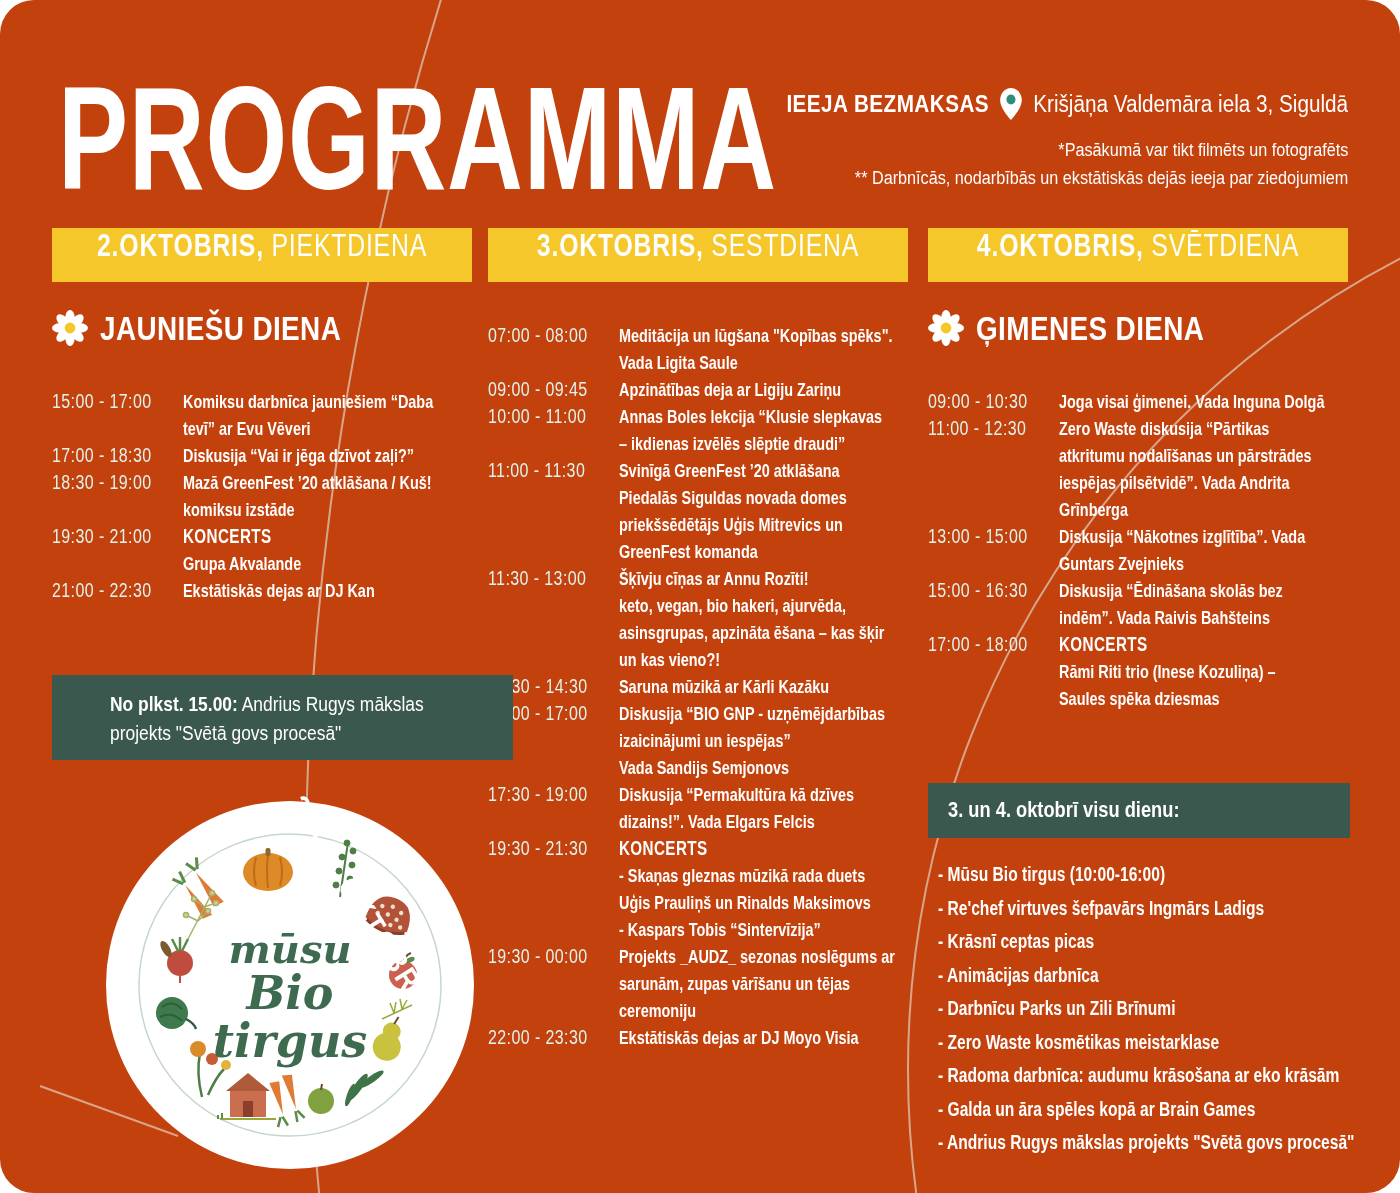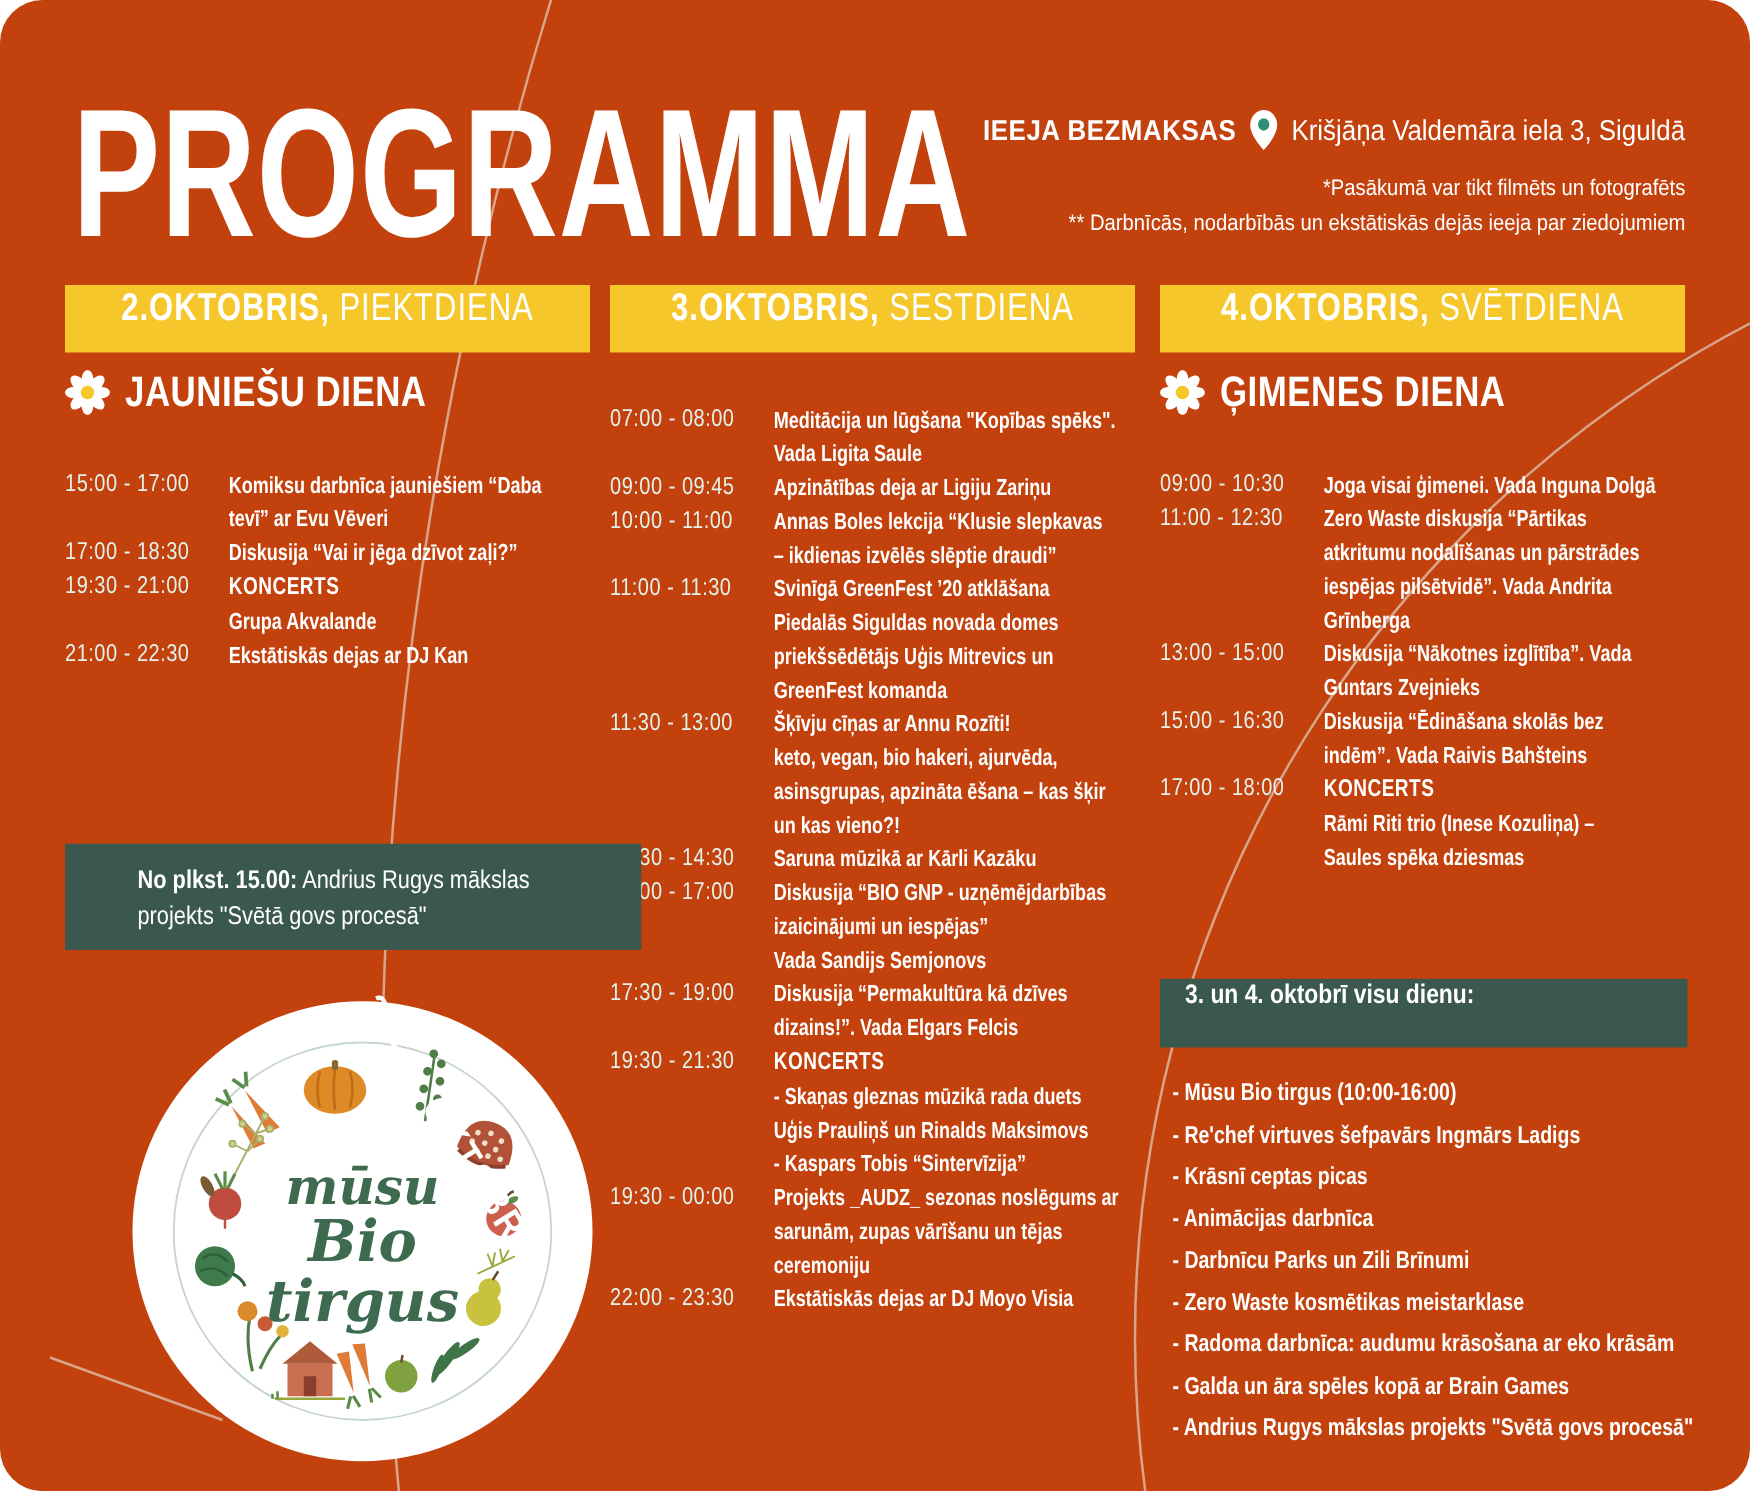--- a/index.html
+++ b/index.html
@@ -21,42 +21,42 @@
   .footnotes{position:absolute;top:136px;right:52px;color:#fff;text-align:right;font-size:18px;
              line-height:28px;font-weight:normal;transform:scaleX(0.9);transform-origin:100% 0;white-space:nowrap;}
 
   
   .col{position:absolute;top:228px;width:420px;}
   .datebar{height:54px;background:#F6C72B;display:flex;justify-content:center;}
   .datebar .inner{width:520px;transform:scaleX(0.8);transform-origin:50% 50%;text-align:center;
                   color:#fff;font-size:31px;white-space:nowrap;}
   .datebar .b{font-weight:bold;letter-spacing:1px;}
   .datebar .l{font-weight:normal;letter-spacing:1px;}
-  .daytitle{margin-top:12px;display:flex;align-items:center;gap:12px;height:40px;}
+  .daytitle{margin-top:26px;display:flex;align-items:center;gap:12px;height:40px;}
   .daytitle .label{color:#fff;font-size:34px;font-weight:bold;letter-spacing:0.5px;
                    transform:scaleX(0.82);transform-origin:0 50%;white-space:nowrap;}
   .daisy{width:36px;height:36px;flex:0 0 36px;}
   .events{margin-top:40px;}
   .erow{position:relative;min-height:27px;}
   .etime{position:absolute;left:0;top:0;width:170px;color:#E3F2EC;font-size:19.5px;font-weight:normal;
          line-height:27px;transform:scaleX(0.82);transform-origin:0 0;white-space:nowrap;letter-spacing:0.5px;}
   .edesc{margin-left:131px;width:382px;color:#fff;font-size:18.5px;font-weight:bold;line-height:27px;
          transform:scaleX(0.78);transform-origin:0 0;white-space:pre-line;}
   .edesc .koncerts{font-size:19.5px;letter-spacing:0.5px;}
 
   
   .notebox{position:absolute;left:52px;top:675px;width:421px;height:85px;background:#3B584E;
            display:flex;align-items:center;padding-left:40px;}
   .notebox .txt{margin-left:18px;width:480px;color:#fff;font-size:20.5px;line-height:29px;
                 transform:scaleX(0.85);transform-origin:0 50%;white-space:pre-line;font-weight:normal;}
   .notebox .b{font-weight:bold;}
 
   
   .alldaybox{position:absolute;left:928px;top:783px;width:422px;height:55px;background:#3B584E;
-             display:flex;align-items:flex-start;}
+             display:flex;align-items:center;}
   .alldaybox .txt{margin-left:20px;width:460px;color:#fff;font-size:21.5px;font-weight:bold;
                   transform:scaleX(0.85);transform-origin:0 50%;white-space:nowrap;}
   .alldaylist{position:absolute;left:938px;top:858px;color:#fff;}
   .alldaylist .item{width:545px;font-size:19.5px;font-weight:bold;line-height:33.5px;
                     transform:scaleX(0.8);transform-origin:0 0;white-space:nowrap;}
 
   
   .logo{position:absolute;left:100px;top:795px;width:380px;height:380px;}
   .dates-rot{position:absolute;left:310px;top:790px;color:#fff;font-size:31px;font-weight:bold;
              letter-spacing:3px;white-space:nowrap;transform:rotate(58deg) scaleX(0.85);transform-origin:0 0;}
@@ -112,20 +112,25 @@
         <div class="erow">
           <div class="etime">15:00 - 17:00</div>
           <div class="edesc">Komiksu darbnīca jauniešiem “Daba
 tevī” ar Evu Vēveri</div>
         </div>
         <div class="erow">
           <div class="etime">17:00 - 18:30</div>
           <div class="edesc">Diskusija “Vai ir jēga dzīvot zaļi?”</div>
         </div>
         <div class="erow">
+          <div class="etime">18:30 - 19:00</div>
+          <div class="edesc">Mazā GreenFest ’20 atklāšana / Kuš!
+komiksu izstāde</div>
+        </div>
+        <div class="erow">
           <div class="etime">19:30 - 21:00</div>
           <div class="edesc"><span class="koncerts">KONCERTS</span>
 Grupa Akvalande</div>
         </div>
         <div class="erow">
           <div class="etime">21:00 - 22:30</div>
           <div class="edesc">Ekstātiskās dejas ar DJ Kan</div>
         </div>
       </div>
     </div>

